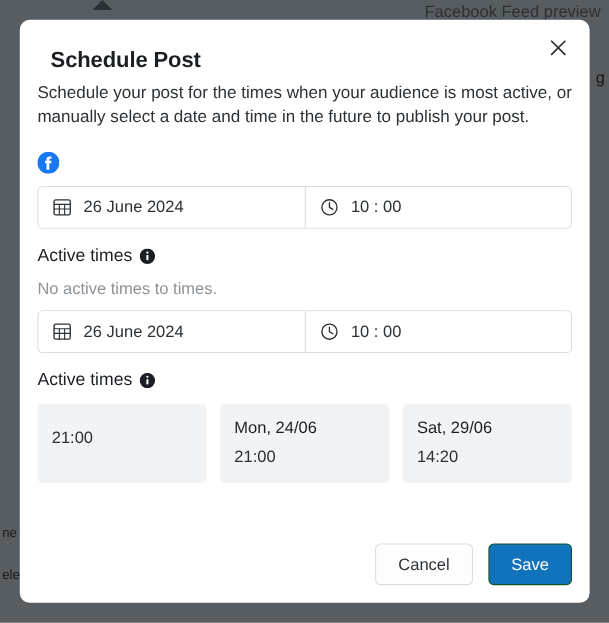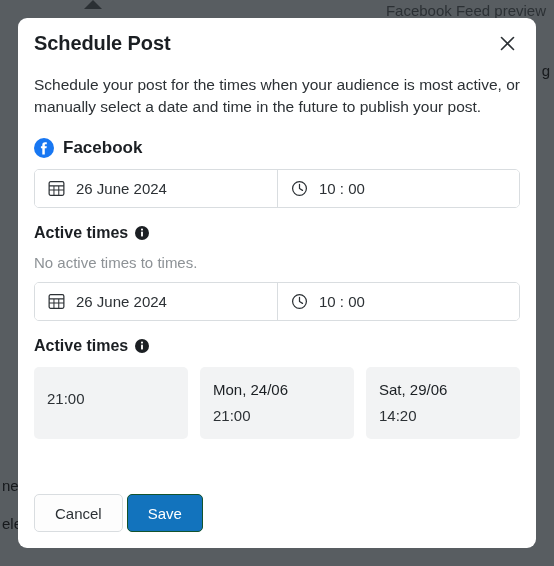--- a/index.html
+++ b/index.html
@@ -36,21 +36,21 @@
     left: 84px;
     width: 0;
     height: 0;
     border-left: 9px solid transparent;
     border-right: 9px solid transparent;
     border-bottom: 9px solid #2b3034;
   }
   .bg-left-text {
     position: absolute;
     left: 2px;
-    font-size: 15px;
+    font-size: 12px;
     color: #16191c;
     white-space: nowrap;
   }
   .bg-left-1 { top: 477px; }
   .bg-left-2 { top: 515px; }
   .bg-right-text {
     position: absolute;
     right: 4px;
     top: 62px;
     font-size: 15px;
@@ -76,21 +76,21 @@
     position: relative;
     padding: 14px 0 0 0;
     height: 42px;
     box-sizing: border-box;
   }
   .modal-title {
     font-size: 20px;
     font-weight: bold;
     color: #1b1f23;
     letter-spacing: -0.1px;
-    margin: 0;
+    margin: 12px;
   }
   .close-btn {
     position: absolute;
     right: -2px;
     top: 10px;
     width: 30px;
     height: 30px;
     border: none;
     background: transparent;
     cursor: pointer;
@@ -165,21 +165,21 @@
 
   
   .active-times-head {
     display: flex;
     align-items: center;
     gap: 7px;
     margin-top: 16px;
   }
   .active-times-label {
     font-size: 16px;
-    font-weight: bold;
+    font-weight: normal;
     color: #1b1f23;
   }
   .info-icon {
     width: 14px;
     height: 14px;
     display: block;
   }
   .no-times {
     margin-top: 12px;
     font-size: 15px;
@@ -210,21 +210,22 @@
     margin-top: 9px;
   }
 
   
   .modal-footer {
     position: absolute;
     left: 16px;
     right: 16px;
     bottom: 16px;
     display: flex;
-    gap: 4px;
+    justify-content: flex-end;
+    gap: 14px;
   }
   .btn {
     font-family: "Liberation Sans", sans-serif;
     font-size: 15px;
     border-radius: 5px;
     cursor: pointer;
     padding: 0 20px;
     height: 38px;
     box-sizing: border-box;
   }
@@ -267,21 +268,20 @@
   <p class="modal-desc">Schedule your post for the times when your audience is most active, or manually select a date and time in the future to publish your post.</p>
 
   <div>
     <div class="network-row">
       <span class="net-icon">
         <svg class="net-icon" viewBox="0 0 20 20" aria-hidden="true">
           <circle cx="10" cy="10" r="10" fill="#1877F2"></circle>
           <path d="M12.8 10.3h-2v6.1H8.3v-6.1H6.9V8.2h1.4V6.9c0-1.7.8-2.7 2.8-2.7h1.7v2.1h-1.1c-.8 0-.9.3-.9.9v1h2l-.3 2.1z" fill="#fff"></path>
         </svg>
       </span>
-      <span class="network-name">Facebook</span>
     </div>
 
     <div class="input-group">
       <div class="input-cell">
         <span>
           <svg class="input-icon" viewBox="0 0 18 18" aria-hidden="true">
             <rect x="1.2" y="1.8" width="15.6" height="14.4" rx="1.6" fill="none" stroke="#2c3135" stroke-width="1.3"></rect>
             <path d="M1.2 6.2h15.6 M1.2 10.6h15.6 M6.3 6.2v10 M11.4 6.2v10" stroke="#2c3135" stroke-width="1.1" fill="none"></path>
           </svg>
         </span>

